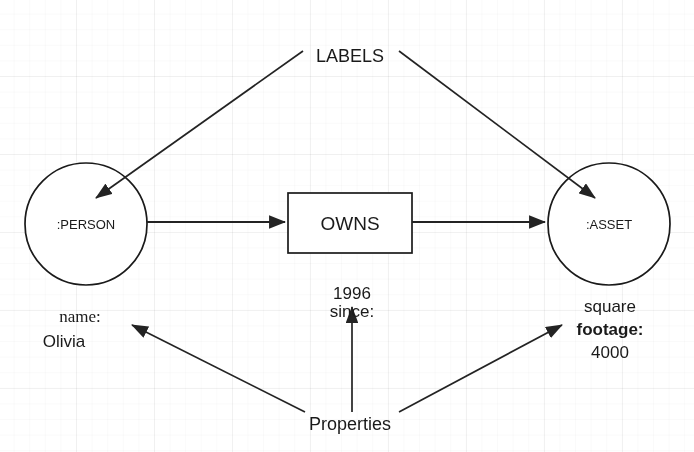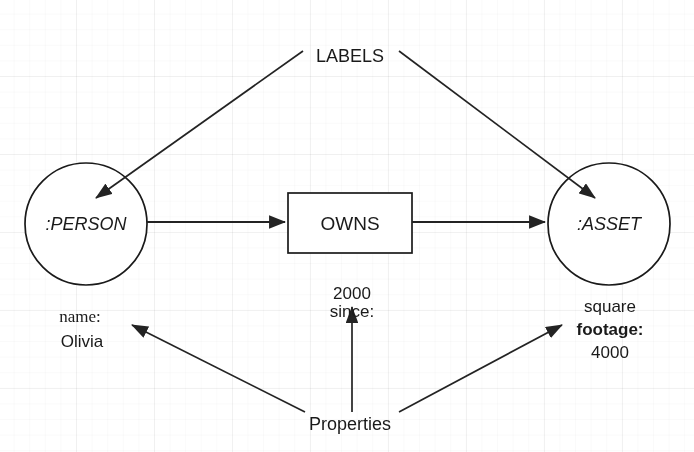--- a/index.html
+++ b/index.html
@@ -55,22 +55,21 @@
     position: absolute;
     color: #1a1a1a;
     white-space: nowrap;
     line-height: 1.0;
     -webkit-font-smoothing: antialiased;
   }
   .txt-center {
     transform: translate(-50%, -50%);
   }
   .node-label {
-    font-size: 18px;
-    font-style: italic;
+    font-size: 13px;
   }
   .box-label {
     font-size: 19px;
   }
   .prop-label {
     font-size: 17px;
   }
   .annot-label {
     font-size: 18px;
   }
@@ -115,22 +114,22 @@
 
   <div class="txt txt-center node-label" style="left:609px; top:224px;">:ASSET</div>
 
   <div class="txt txt-center box-label" style="left:350px; top:223px;">OWNS</div>
 
   <div class="txt txt-center annot-label" style="left:350px; top:40px;margin-top:16px;">LABELS</div>
 
   <div class="txt txt-center annot-label" style="left:350px; top:424px;">Properties</div>
 
   <div class="txt txt-center prop-label" style="left:80px; top:316px;font-family:Liberation Serif, serif;">name:</div>
-  <div class="txt txt-center prop-label" style="left:82px; top:341px;">Olivia</div>
+  <div class="txt txt-center prop-label" style="left:64px; top:341px;">Olivia</div>
 
   <div class="txt txt-center prop-label" style="left:352px; top:269px;margin-top:42px;">since:</div>
-  <div class="txt txt-center prop-label" style="left:352px; top:293px;">2000</div>
+  <div class="txt txt-center prop-label" style="left:352px; top:293px;">1996</div>
 
   <div class="txt txt-center prop-label" style="left:610px; top:306px;">square</div>
   <div class="txt txt-center prop-label" style="left:610px; top:329px;font-weight:bold;">footage:</div>
   <div class="txt txt-center prop-label" style="left:610px; top:352px;">4000</div>
 
 </div>
 
 </body></html>

